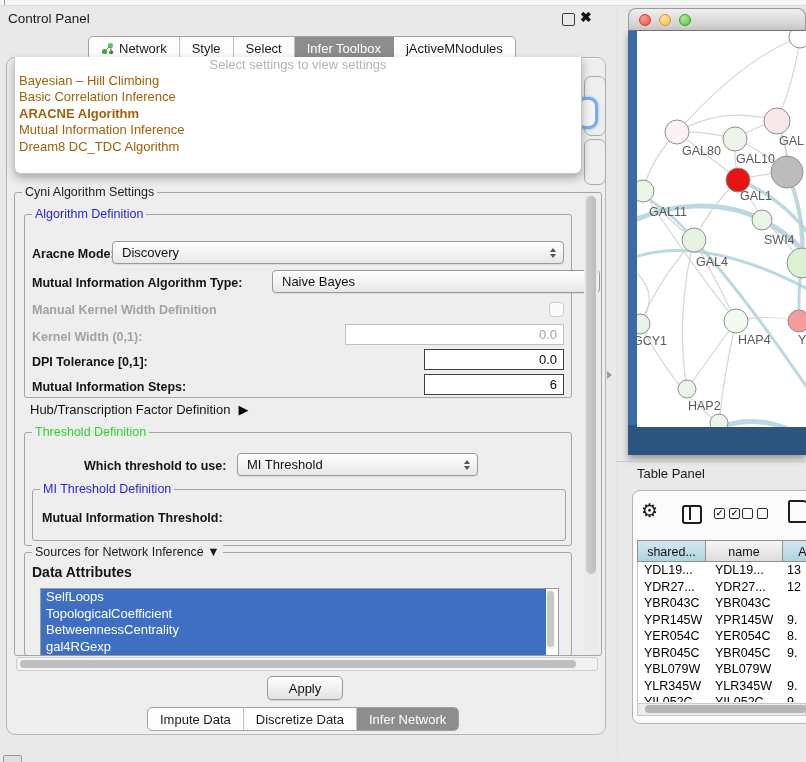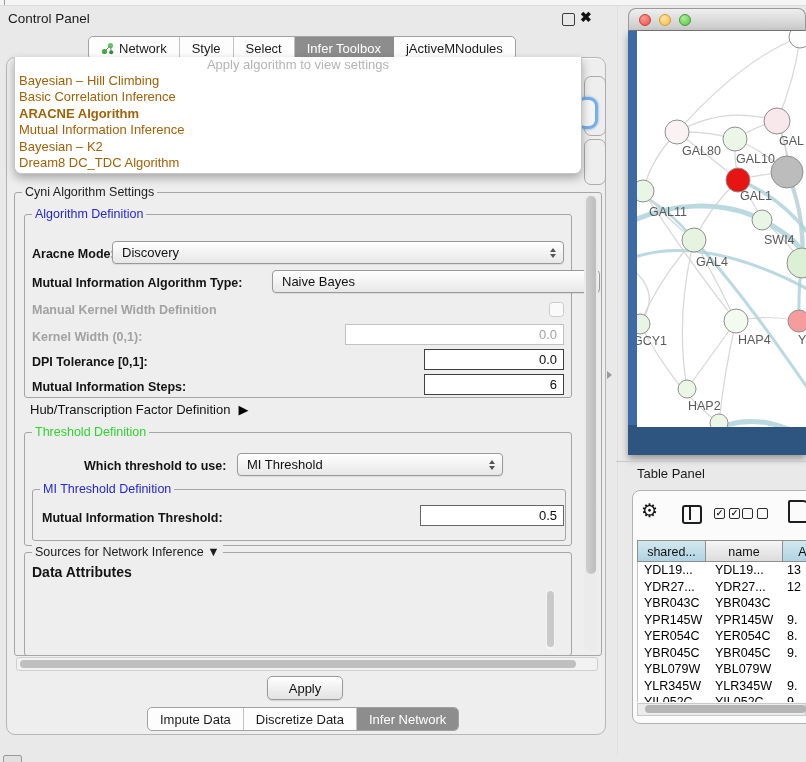--- a/index.html
+++ b/index.html
@@ -67,21 +67,21 @@
   #hub-arrow{font-size:13px;color:#000;}
   
   .combo{background:linear-gradient(#ffffff,#e7e7e7);border:1px solid #999;border-radius:4px;
     display:flex;align-items:center;font-size:13px;color:#111;padding-left:9px;
     box-shadow:0 1px 1px rgba(0,0,0,.08);box-sizing:border-box;}
   .combo-arrows{margin-left:auto;margin-right:7px;display:flex;flex-direction:column;gap:2px;}
   .arr-up{width:0;height:0;border-left:3.5px solid transparent;border-right:3.5px solid transparent;border-bottom:4.5px solid #555;}
   .arr-dn{width:0;height:0;border-left:3.5px solid transparent;border-right:3.5px solid transparent;border-top:4.5px solid #555;}
   #combo-aracne{left:112px;top:241px;width:452px;height:23px;}
   #combo-mitype{left:272px;top:270px;width:328px;height:23px;}
-  #combo-which{left:237px;top:453px;width:266px;height:23px;}
+  #combo-which{left:237px;top:453px;width:241px;height:23px;}
   
   .tfield{background:#fff;font-size:13px;display:flex;align-items:center;justify-content:flex-end;
     padding-right:6px;box-sizing:border-box;color:#0a0a0a;}
   #field-kernel{left:345px;top:324px;width:219px;height:21px;border:1px solid #c2c2c2;color:#a3a3a3;}
   #field-dpi{left:424px;top:349px;width:140px;height:21px;border:1px solid #404040;}
   #field-steps{left:424px;top:374px;width:140px;height:21px;border:1px solid #404040;}
   #field-mithresh{left:420px;top:505px;width:144px;height:21px;border:1px solid #666;}
   #manual-checkbox{left:549px;top:302px;width:13px;height:13px;border:1.5px solid #cbcbcb;border-radius:3.5px;background:#fafafa;}
   
   #attr-list{left:40px;top:588px;width:517px;height:66px;background:#fff;border:1px solid #9a9a9a;overflow:hidden;}
@@ -178,27 +178,26 @@
       </div>
     </div>
 
   <div class="abs" id="cp-body"></div>
 
   <div class="abs" id="frag1"></div>
   <div class="abs" id="frag-focus"></div>
   <div class="abs" id="frag2"></div>
 
   <div class="abs" id="popup">
-    <div id="popup-prompt">Apply algorithm to view settings</div>
+    <div id="popup-prompt">Select settings to view settings</div>
     <div id="popup-list">
         <div class="popup-item">Bayesian – Hill Climbing</div>
         <div class="popup-item">Basic Correlation Inference</div>
         <div class="popup-item bold">ARACNE Algorithm</div>
         <div class="popup-item">Mutual Information Inference</div>
-        <div class="popup-item">Bayesian – K2</div>
         <div class="popup-item">Dream8 DC_TDC Algorithm</div>
       </div>
   </div>
 
   <div class="abs groupbox" id="settings-box"></div>
   <div class="abs legend" id="settings-legend">Cyni Algorithm Settings</div>
 
   <div class="abs groupbox" id="algo-box"></div>
   <div class="abs legend" id="algo-legend">Algorithm Definition</div>
 
@@ -252,30 +251,33 @@
     <span class="combo-arrows">
         <span class="arr-up"></span>
         <span class="arr-dn"></span>
       </span>
   </div>
 
   <div class="abs groupbox" id="mithresh-box"></div>
   <div class="abs legend" id="mithresh-legend">MI Threshold Definition</div>
 
   <div class="abs blabel" id="mithresh-label">Mutual Information Threshold:</div>
-  <div class="abs tfield" id="field-mithresh">
-    <span>0.5</span>
-  </div>
 
   <div class="abs groupbox" id="sources-box"></div>
   <div class="abs legend" id="sources-legend">
     <span>Sources for Network Inference</span>
     <span>▼</span>
   </div>
   <div class="abs blabel" id="attr-label">Data Attributes</div>
+  <div class="abs" id="attr-list">
+      <div class="attr-item">SelfLoops</div>
+      <div class="attr-item">TopologicalCoefficient</div>
+      <div class="attr-item">BetweennessCentrality</div>
+      <div class="attr-item">gal4RGexp</div>
+    </div>
   <div class="abs" id="attr-vscroll"></div>
   <div class="abs" id="attr-vthumb"></div>
 
   <div class="abs" id="v-scroll"></div>
   <div class="abs" id="v-thumb"></div>
   <div class="abs" id="h-scroll"></div>
   <div class="abs" id="h-thumb"></div>
 
   <div class="abs" id="apply-btn">Apply</div>
 

